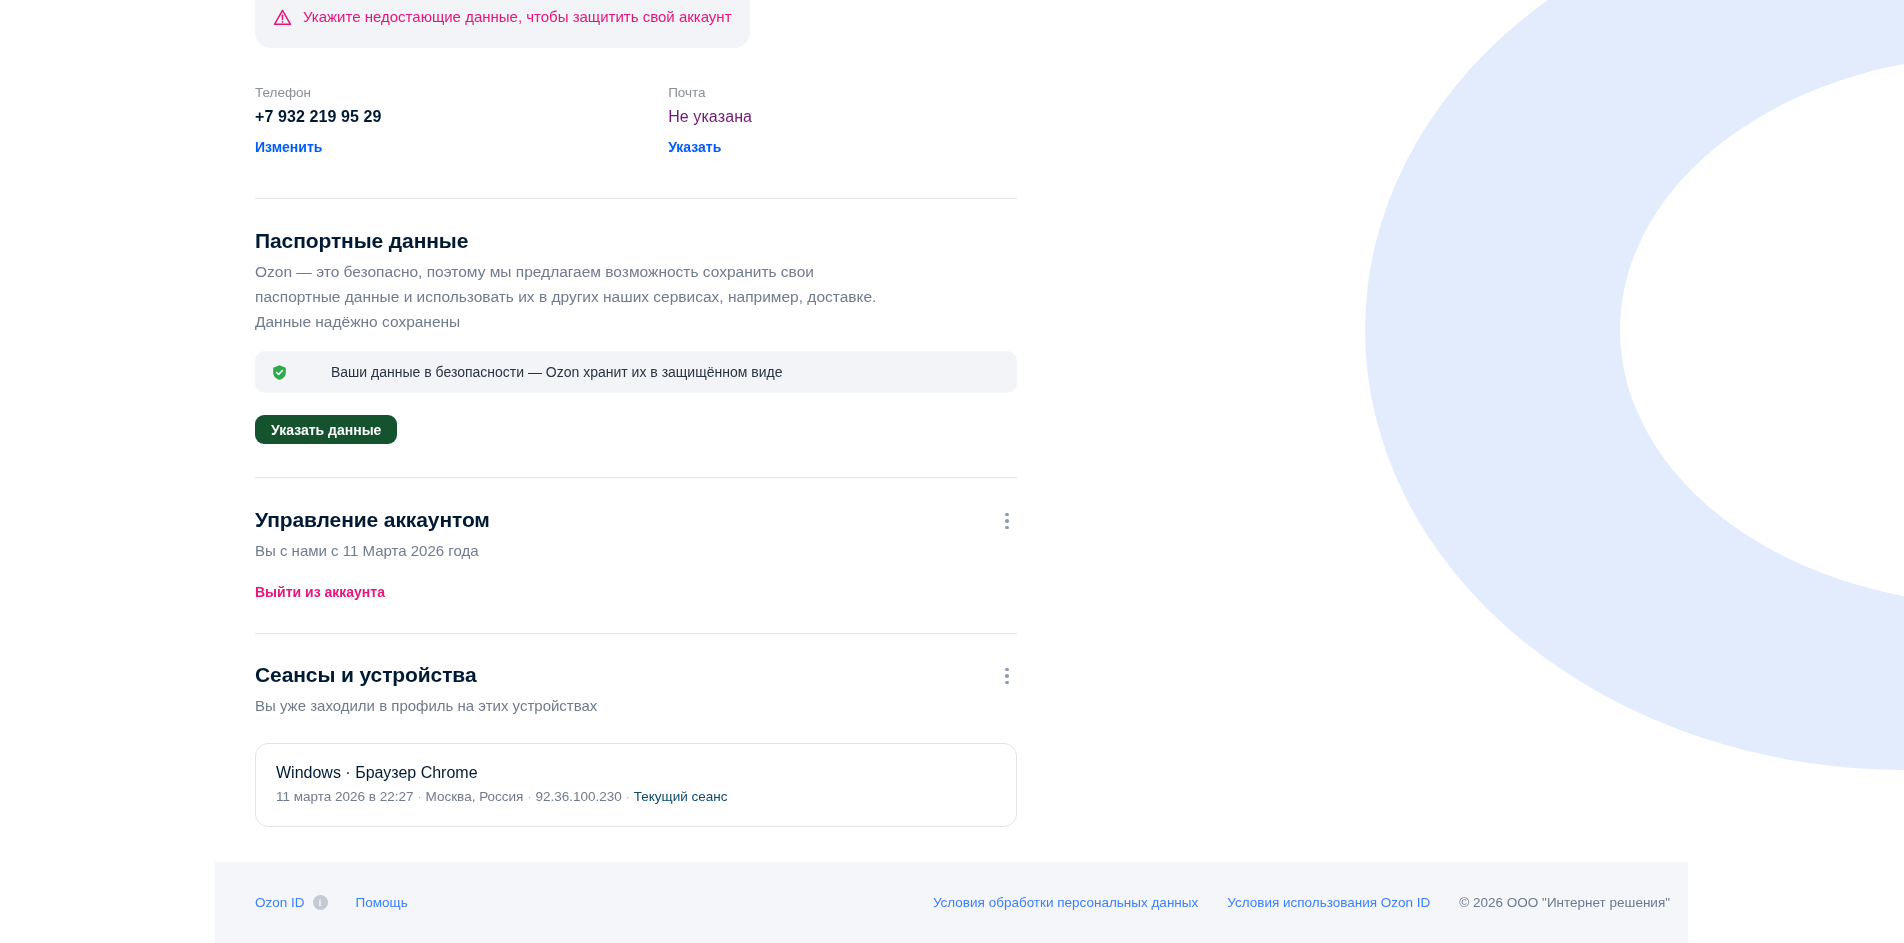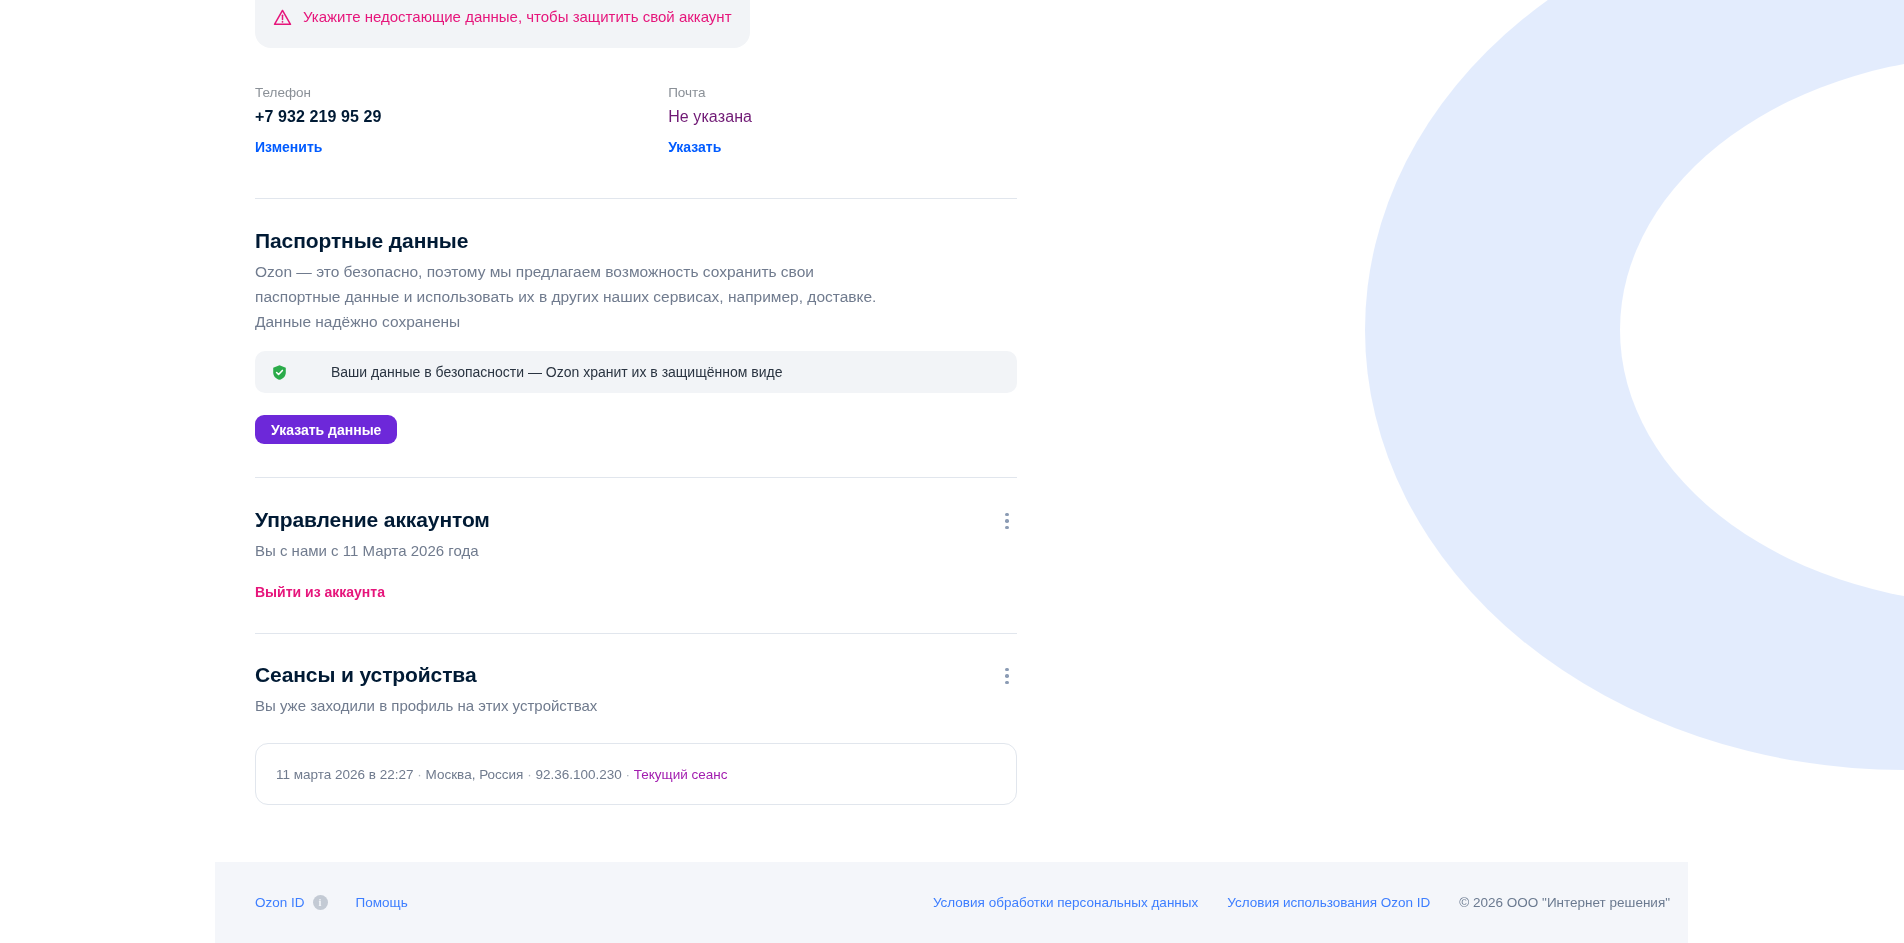--- a/index.html
+++ b/index.html
@@ -149,21 +149,21 @@
     font-size: 14px;
     line-height: 18px;
     color: #2a3441;
     margin-left: 32px;
   }
   .primary-btn {
     display: inline-flex;
     align-items: center;
     justify-content: center;
     margin-top: 22px;
-    background: #6d28d9;
+    background: #14532d;
     color: #ffffff;
     border: none;
     border-radius: 9px;
     height: 29px;
     padding: 0 16px;
     font-family: inherit;
     font-size: 14px;
     font-weight: 700;
     cursor: pointer;
   }
@@ -227,21 +227,21 @@
     line-height: 22px;
     color: #001a34;
   }
   .session-meta {
     margin-top: 4px;
     font-size: 13.5px;
     line-height: 18px;
     color: #707b8e;
   }
   .session-meta .current {
-    color: #a21caf;
+    color: #0c4a6e;
   }
   .sep { color: #aab2bd; }
 
   
   #footer {
     position: absolute;
     left: 215px;
     top: 862px;
     width: 1473px;
     height: 81px;
@@ -387,20 +387,21 @@
         <h2 class="section-title">Сеансы и устройства</h2>
         <div class="kebab">
           <span></span>
             <span></span>
             <span></span>
         </div>
       </div>
       <div class="sessions-sub">Вы уже заходили в профиль на этих устройствах</div>
 
       <div class="session-card">
+        <div class="session-device">Windows · Браузер Chrome</div>
         <div class="session-meta">
           <span>11 марта 2026 в 22:27</span>
           <span class="sep"> · </span>
           <span>Москва, Россия</span>
           <span class="sep"> · </span>
           <span>92.36.100.230</span>
           <span class="sep"> · </span>
           <span class="current">Текущий сеанс</span>
         </div>
       </div>

